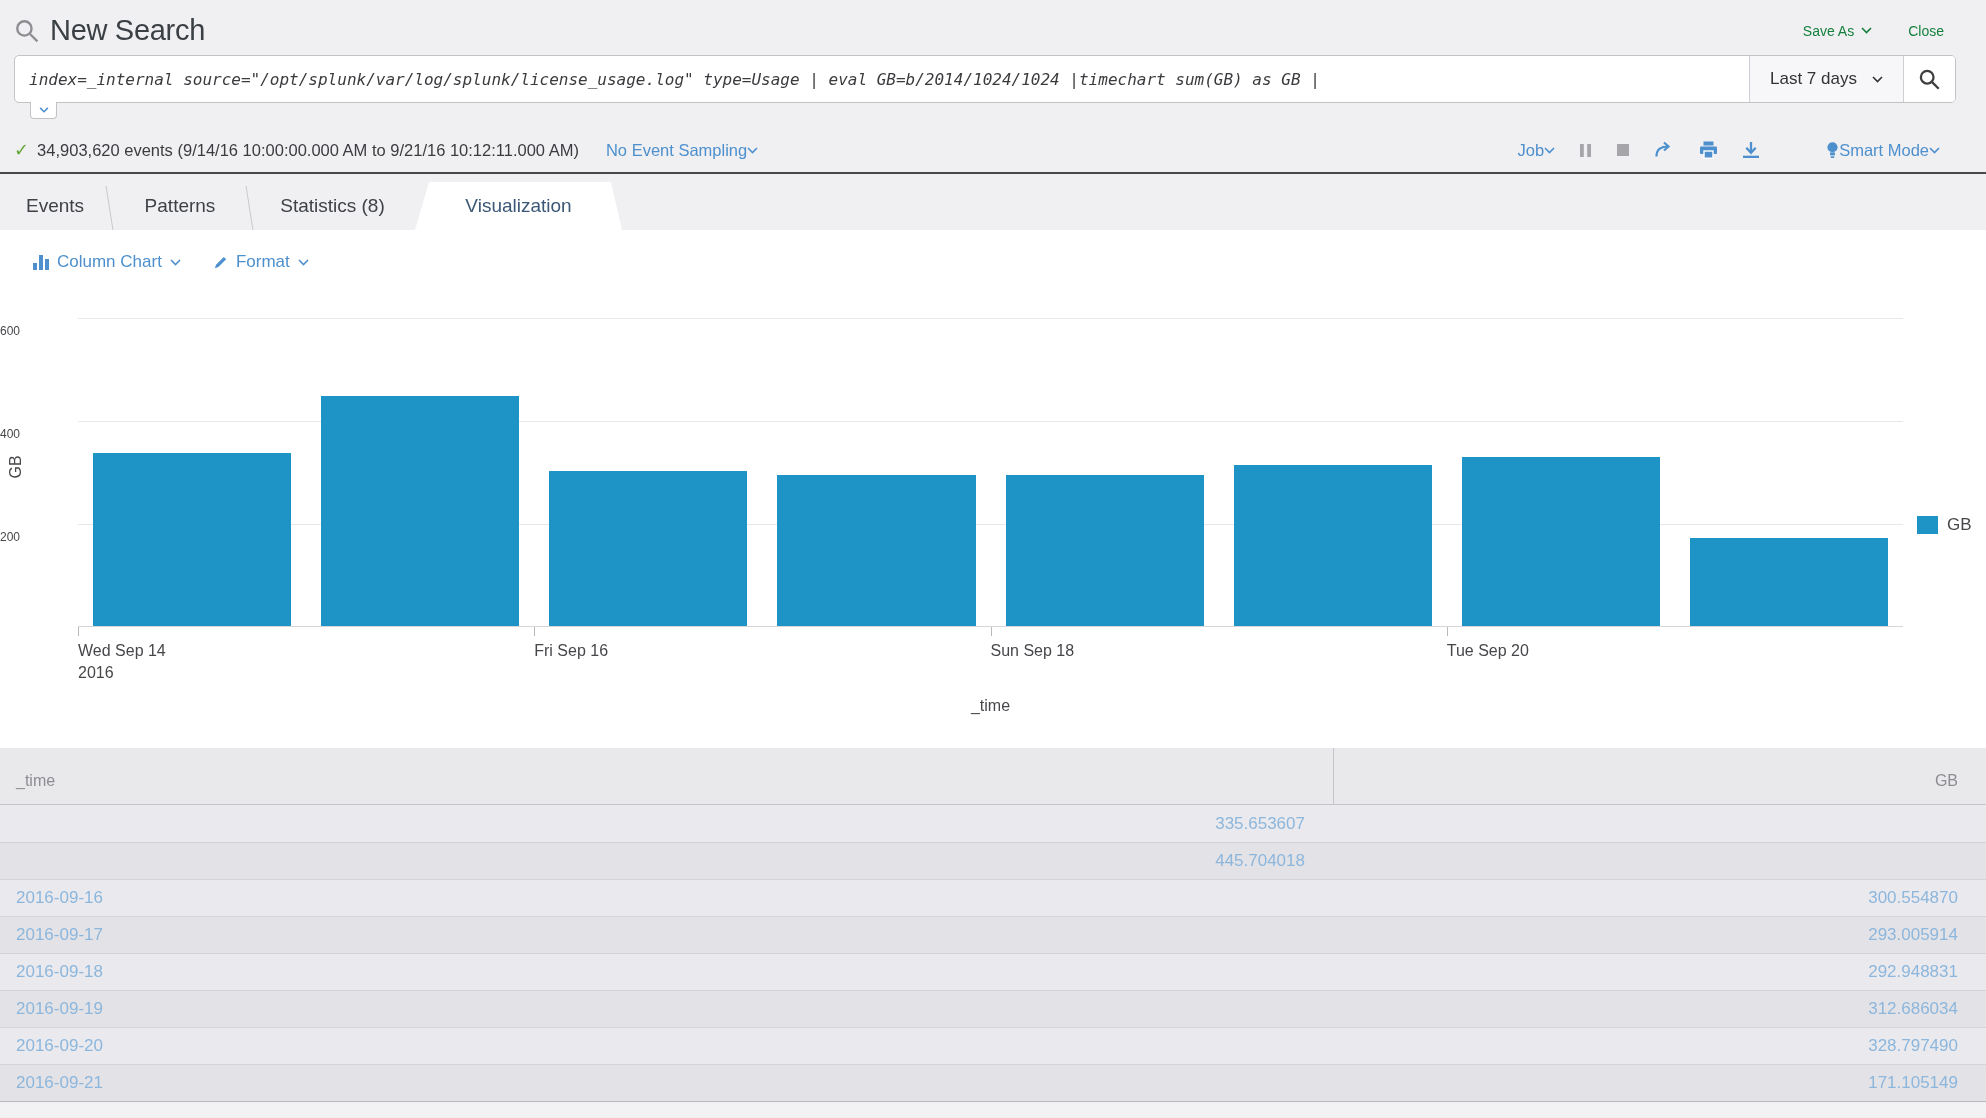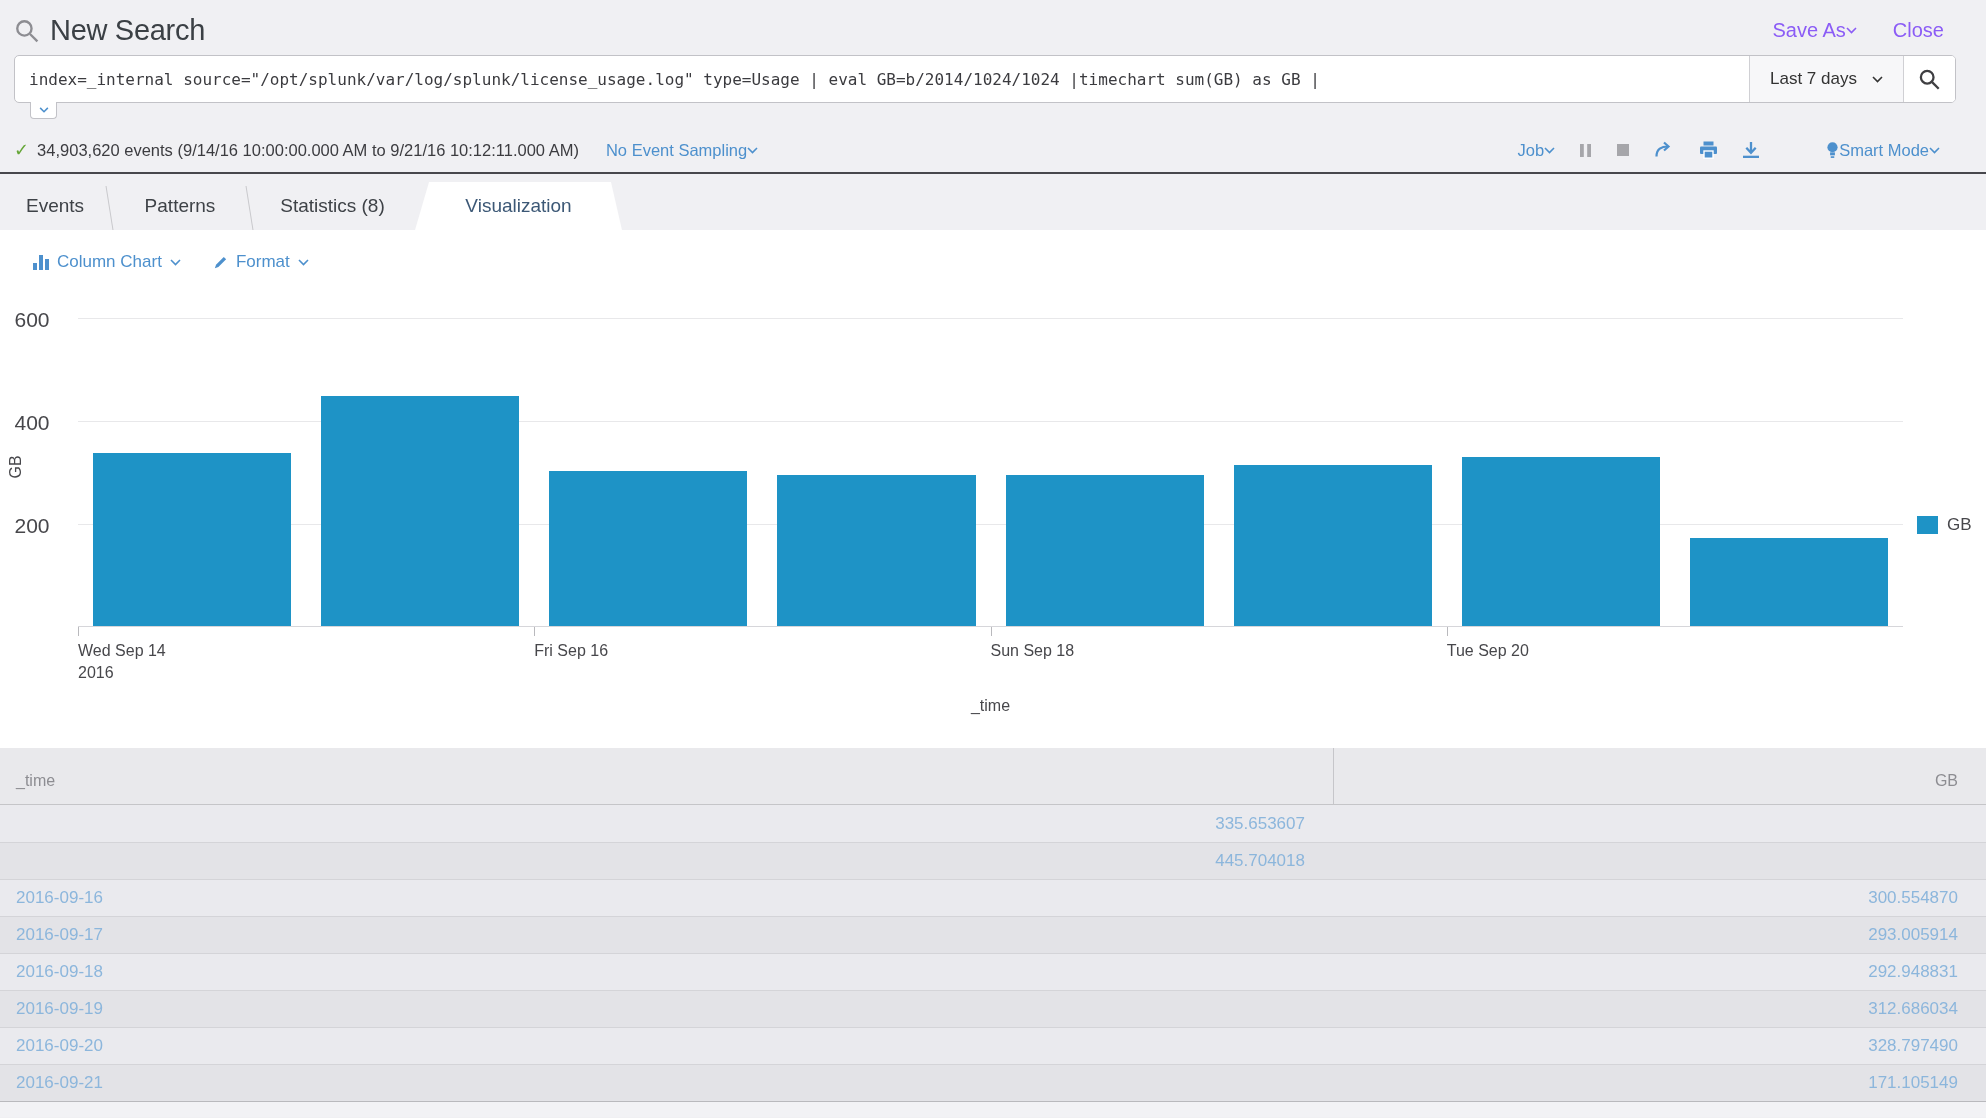--- a/index.html
+++ b/index.html
@@ -5,27 +5,27 @@
   * { box-sizing: border-box; margin: 0; padding: 0; }
   html,body { width:1986px; height:1118px; }
   body { font-family: "Liberation Sans", sans-serif; background:#f0f0f3; overflow:hidden; }
   .page { position:relative; width:1986px; height:1118px; background:#f0f0f3; }
 
   
   .titlebar { display:flex; align-items:center; padding:14px 42px 8px 14px; }
   .title-mag { color:#8d8d92; display:flex; margin-right:10px; }
   .page-title { font-size:29px; font-weight:400; color:#3b4045; letter-spacing:-0.3px; }
   .top-actions { margin-left:auto; display:flex; align-items:center; gap:36px; }
-  .toplink { color:#8b5cf6; font-size:20px; text-decoration:none; display:flex; align-items:center; cursor:pointer; }
+  .toplink { color:#15803d; font-size:14px; text-decoration:none; display:flex; align-items:center; gap:7px; cursor:pointer; }
 
   
   .searchbar { margin:0 30px 0 14px; height:48px; display:flex; background:#fff;
                border:1px solid #c2c2c7; border-radius:5px; overflow:hidden; }
   .query { flex:1; display:flex; align-items:center; padding:8px 14px; white-space:pre; overflow:hidden;
-           font-family:"DejaVu Sans Mono", monospace; font-size:16px; color:#3b3b3f; }
+           font-family:"DejaVu Sans Mono", monospace; font-size:16px; color:#3b3b3f;font-style:italic; }
   .timerange { width:154px; border-left:1px solid #d0d0d4; background:#f7f7f9; display:flex;
                align-items:center; justify-content:center; gap:15px; font-size:17px; color:#333; cursor:pointer; }
   .search-btn { width:52px; border:none; border-left:1px solid #d0d0d4; background:#fff; color:#3f3f42;
                 display:flex; align-items:center; justify-content:center; cursor:pointer; }
   .expander { width:27px; height:17px; margin-left:30px; margin-top:-1px; background:#fff;
               border:1px solid #c2c2c7; border-top:none; border-radius:0 0 4px 4px;
               display:flex; align-items:center; justify-content:center; color:#4d90cd; cursor:pointer; }
 
   
   .statusrow { display:flex; align-items:center; padding:15px 46px 0 14px; font-size:16.5px; color:#3c3c40; height:47px; }
@@ -54,21 +54,21 @@
   .content { background:#fff; height:518px; position:relative; }
   .viz-controls { display:flex; gap:32px; padding:22px 0 0 33px; }
   .viz-ctl { display:flex; align-items:center; gap:8px; color:#4d90cd; font-size:17px; cursor:pointer; }
   .colchart-icon { display:flex; align-items:flex-end; gap:2px; }
   .colchart-icon i { display:block; width:4px; background:#4d90cd; }
 
   .chart-outer { position:relative; height:468px; }
   .plot { position:absolute; left:78px; top:46px; width:1825px; height:309px; border-bottom:1px solid #d6d6da; }
   .gridline { position:absolute; left:0; right:0; height:1px; background:#e8e8ea; }
   .bar { position:absolute; bottom:0; }
-  .ylab { position:absolute; left:0; width:64px; text-align:center; font-size:21px; color:#47474b; }
+  .ylab { position:absolute; left:0; width:64px; text-align:left; font-size:12px; color:#47474b;margin-top:16px; }
   .ytitle { position:absolute; left:4px; top:186px; font-size:16px; color:#47474b; transform:rotate(-90deg); }
   .xstrip { position:absolute; left:78px; top:355px; width:1825px; height:60px; }
   .xtick { position:absolute; top:0; width:1px; height:9px; background:#b9b9bd; }
   .xlab { position:absolute; top:13px; font-size:16px; color:#47474b; line-height:1.35; white-space:nowrap; }
   .xtitle { position:absolute; left:78px; top:425px; width:1825px; text-align:center; font-size:16px; color:#47474b; }
   .legend { position:absolute; left:1917px; top:243px; display:flex; align-items:center; gap:9px;
             font-size:17px; color:#47474b; }
   .swatch { width:21px; height:18px; display:inline-block; }
 
   

